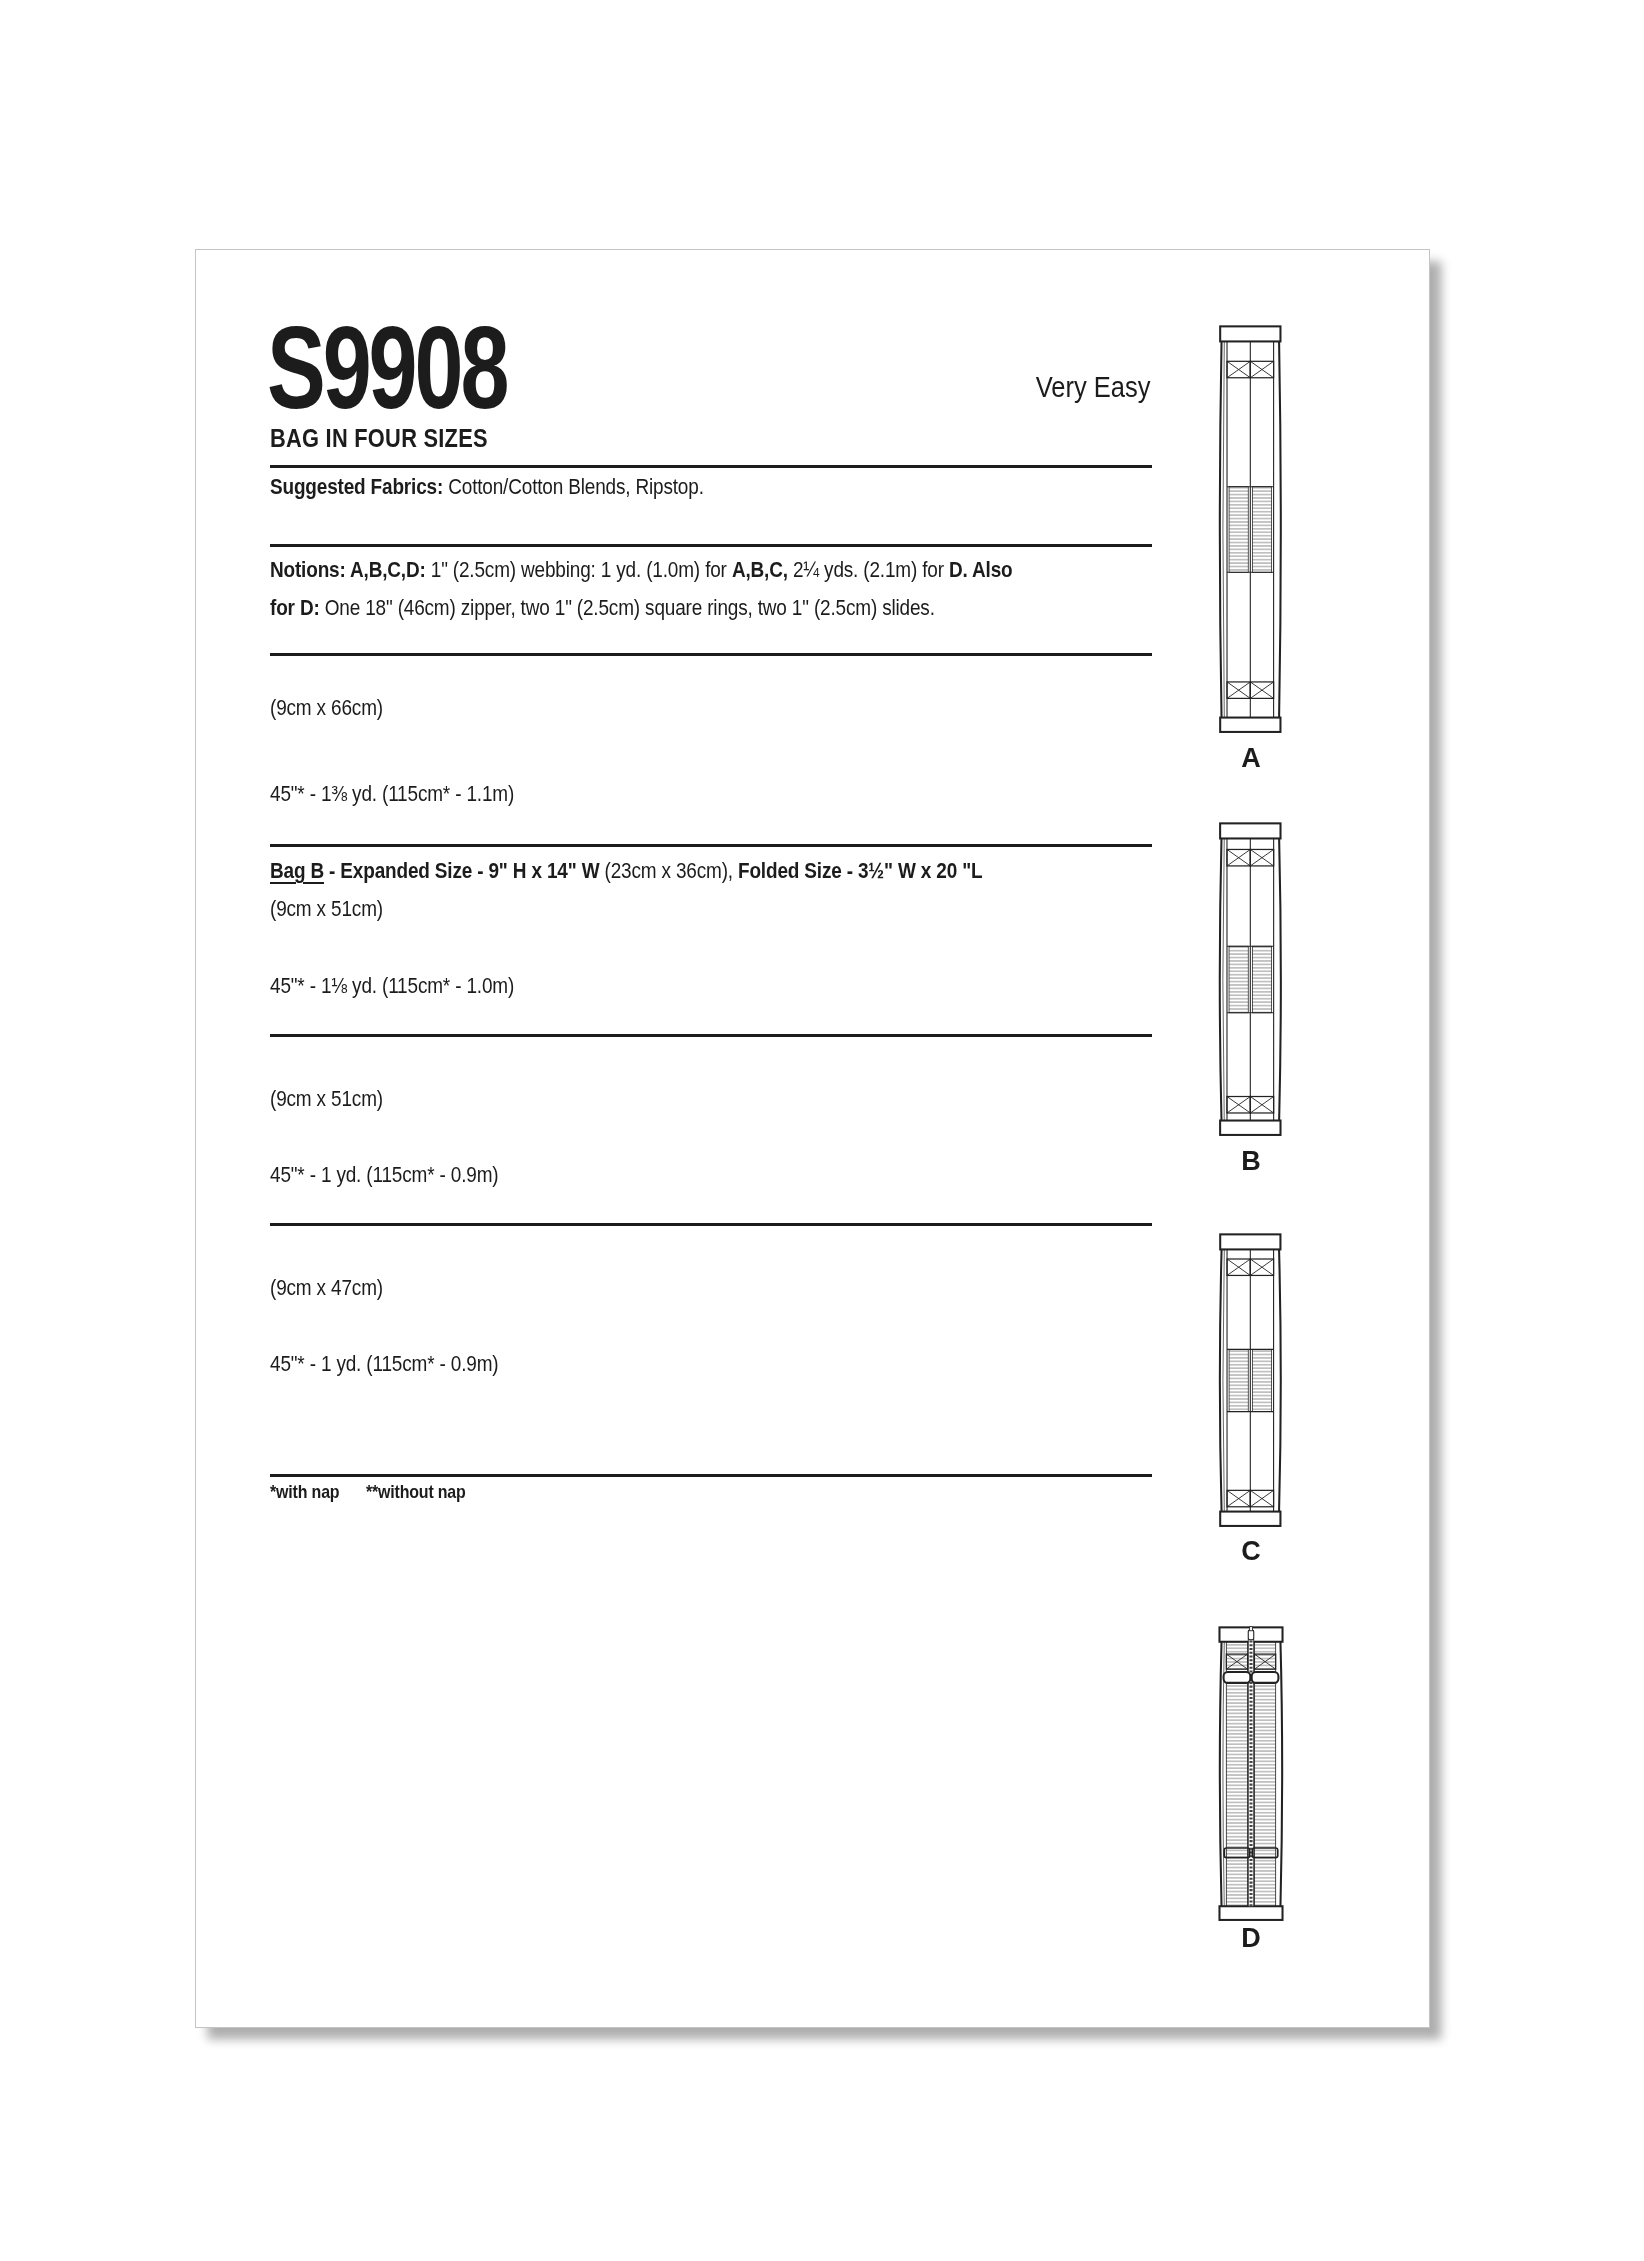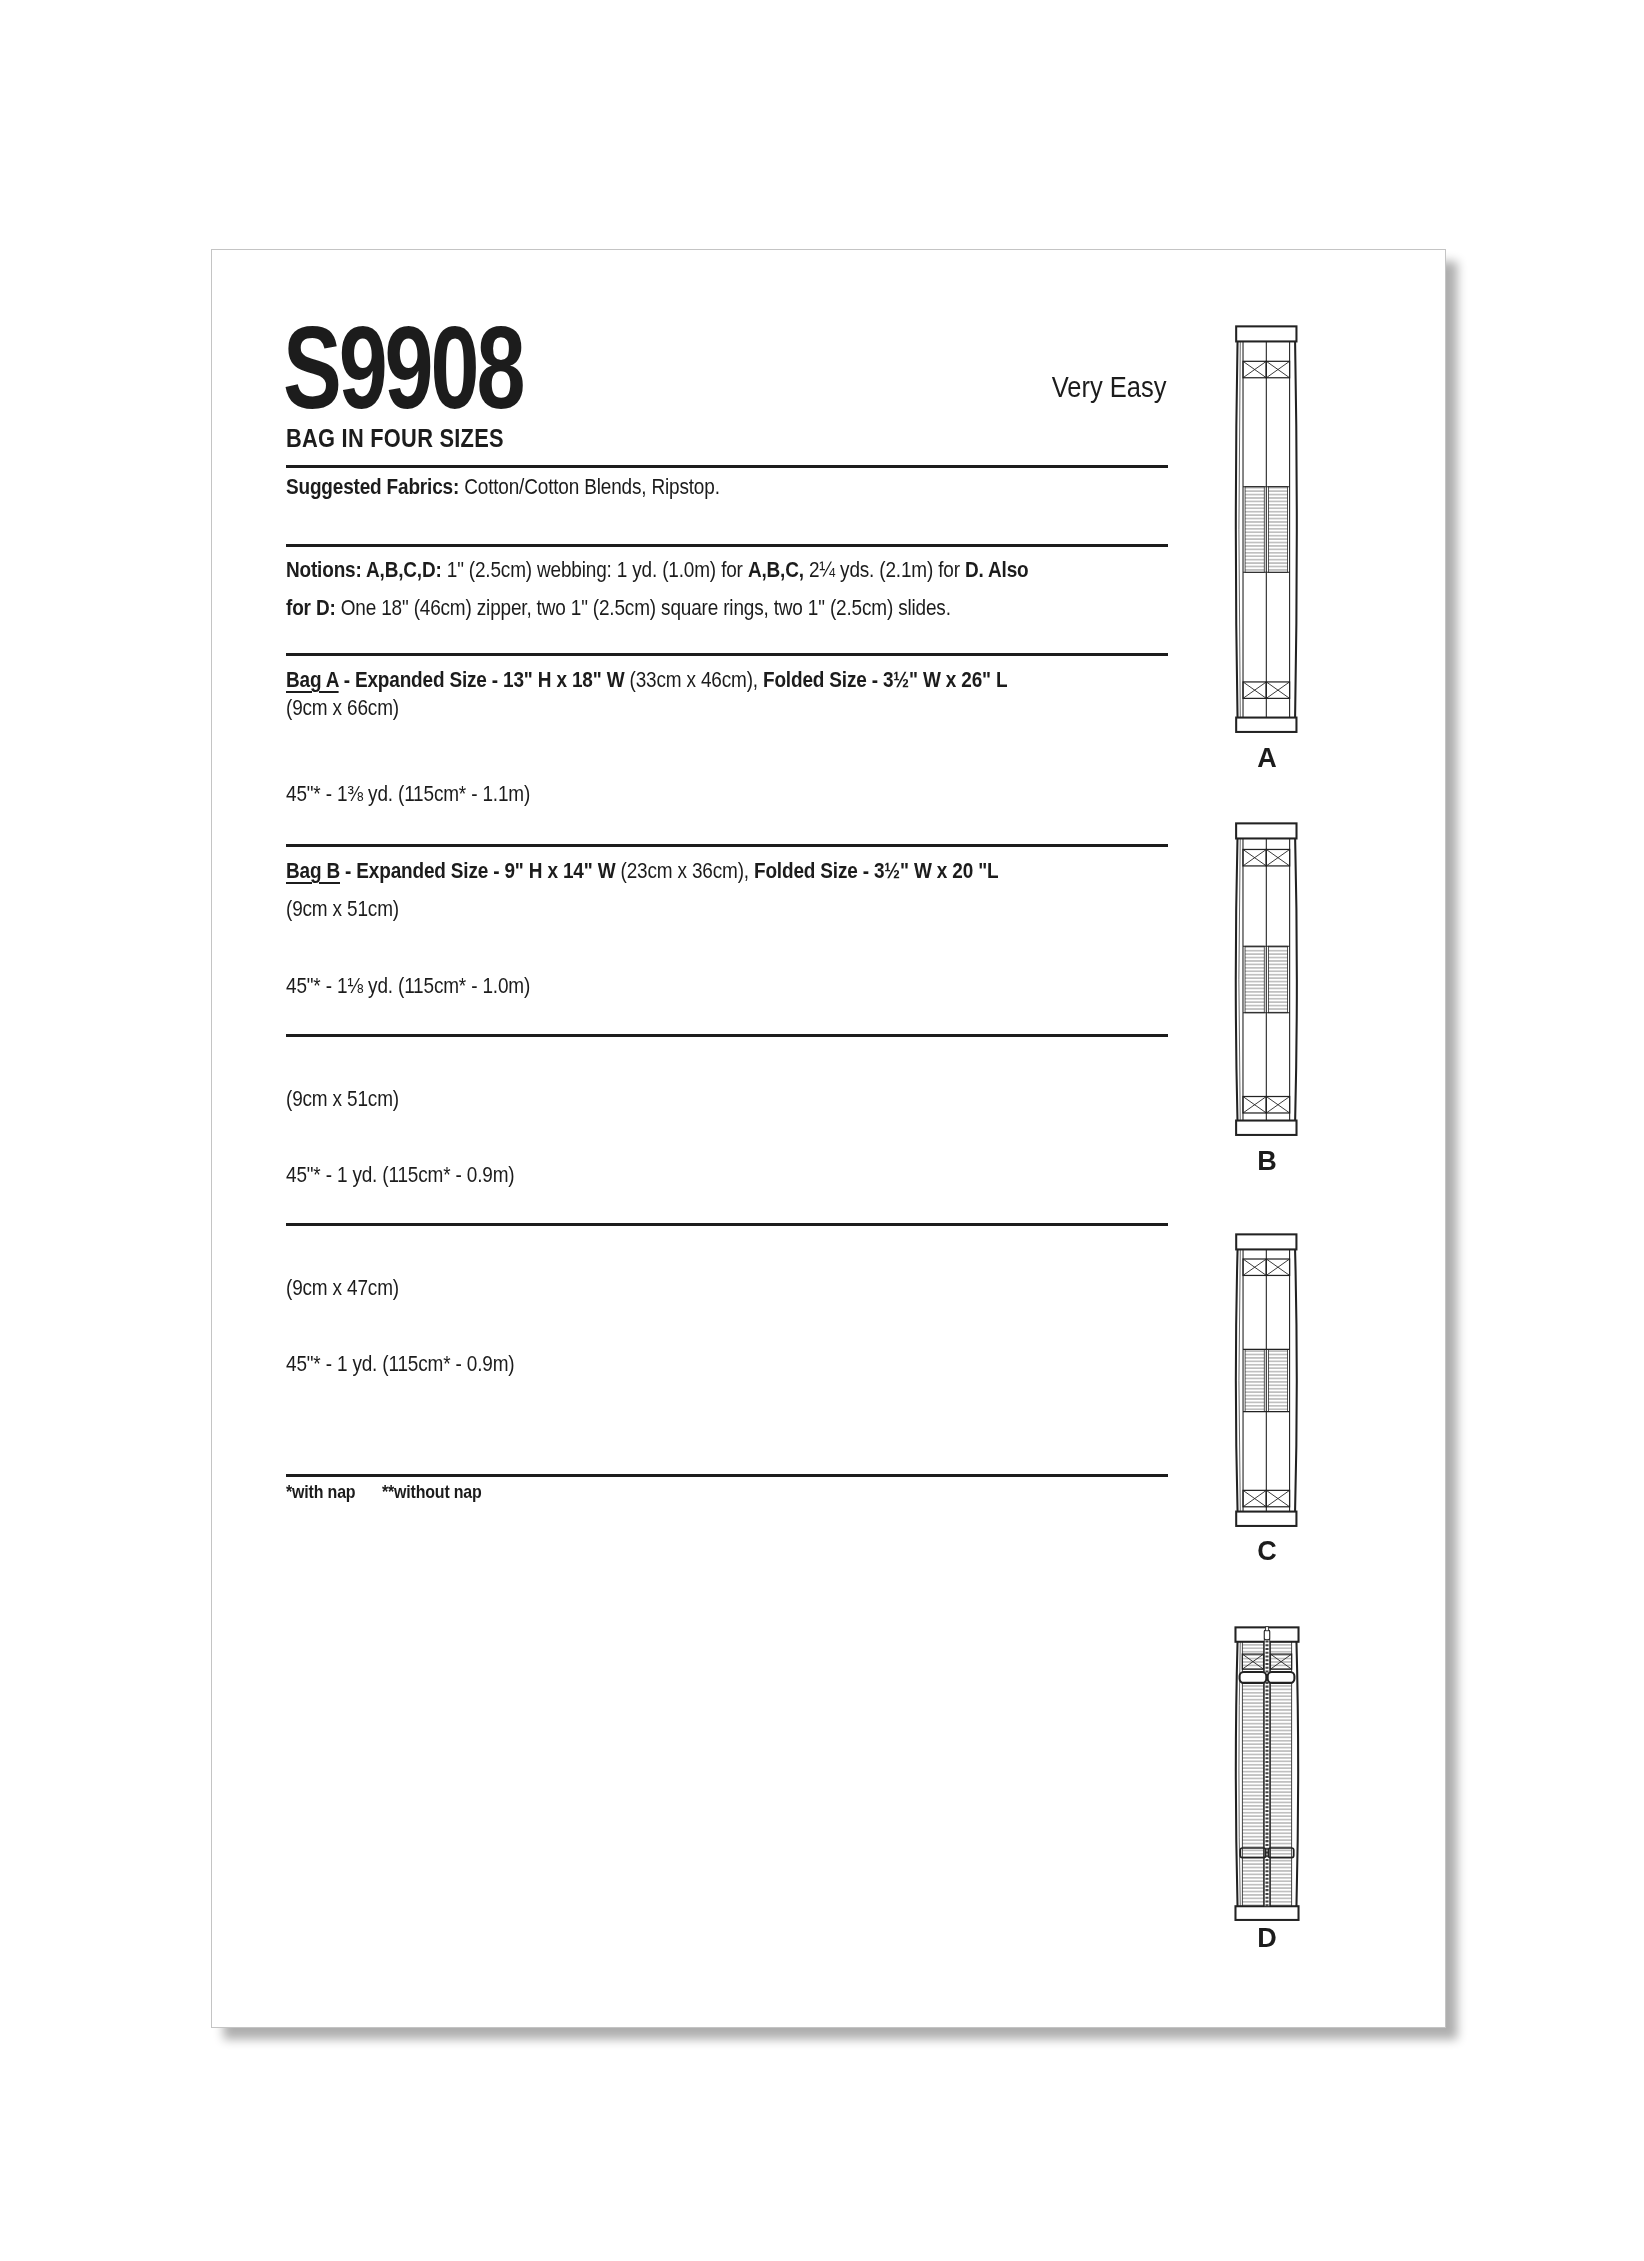--- a/index.html
+++ b/index.html
@@ -1,19 +1,19 @@
 <!DOCTYPE html>
 <html style="font-size:11px"><head>
 <meta charset="utf-8">
 <style>
   html,body{margin:0;padding:0;background:#ffffff;}
   .canvas{position:relative;width:1645px;height:2261px;background:#ffffff;overflow:hidden;
           font-family:"Liberation Sans",sans-serif;color:#1c1c1c;}
   .sheet{position:absolute;left:195px;top:249px;width:1233px;height:1777px;background:#ffffff;
-         border:0.7px solid #c4c4c4;box-shadow:12.3px 12.3px 9.6px rgba(0,0,0,0.32);margin-left:16px;}
+         border:0.7px solid #c4c4c4;box-shadow:12.3px 12.3px 9.6px rgba(0,0,0,0.32);}
   .txt{position:absolute;left:74px;line-height:1.2;font-size:22.6px;letter-spacing:-0.2px;text-align:right;}
   .tline{display:inline-block;transform:scaleX(0.84);transform-origin:0 0;white-space:nowrap;}
   .b{font-weight:700;}
   .u{text-decoration:underline;text-decoration-thickness:2.1px;text-underline-offset:4.1px;}
   .pattern-number{position:absolute;left:71px;top:60px;font-size:116px;font-weight:700;line-height:1;}
   .pattern-number .tline{transform:scaleX(0.76);letter-spacing:-4.1px;}
   .difficulty{position:absolute;right:278px;top:123px;font-size:29px;line-height:1;font-weight:400;text-align:left;}
   .difficulty .tline{transform:scaleX(0.88);transform-origin:100% 0;}
   .category{position:absolute;left:74px;top:175px;font-size:26px;font-weight:700;line-height:1;letter-spacing:0.3px;}
   .rule{position:absolute;left:74px;width:882px;height:3.4px;background:#1c1c1c;}
@@ -59,23 +59,20 @@
     <div class="rule" style="top:294px"></div>
 
     <div class="txt" style="top:306px">
       <span class="tline"><span class="b">Notions: A,B,C,D: </span><span>1" (2.5cm) webbing: 1 yd. (1.0m) for </span><span class="b">A,B,C, </span><span>2¼ yds. (2.1m) for </span><span class="b">D. Also</span></span>
     </div>
     <div class="txt" style="top:344px">
       <span class="tline"><span class="b">for D: </span><span>One 18" (46cm) zipper, two 1" (2.5cm) square rings, two 1" (2.5cm) slides.</span></span>
     </div>
 
     <div class="rule" style="top:403px"></div>
-    <div class="txt" style="top:416px">
-      <span class="tline"><span class="b u">Bag A</span><span class="b"> - </span><span class="b">Expanded Size - 13" H x 18" W </span><span>(33cm x 46cm), </span><span class="b">Folded Size - 3½" W x 26" L</span></span>
-    </div>
     <div class="txt" style="top:444px">
       <span class="tline">(9cm x 66cm)</span>
     </div>
     <div class="txt" style="top:530px">
       <span class="tline">45"* - 1⅜ yd. (115cm* - 1.1m)</span>
     </div>
 
     <div class="rule" style="top:594px"></div>
     <div class="txt" style="top:607px">
       <span class="tline"><span class="b u">Bag B</span><span class="b"> - </span><span class="b">Expanded Size - 9" H x 14" W </span><span>(23cm x 36cm), </span><span class="b">Folded Size - 3½" W x 20 "L</span></span>

